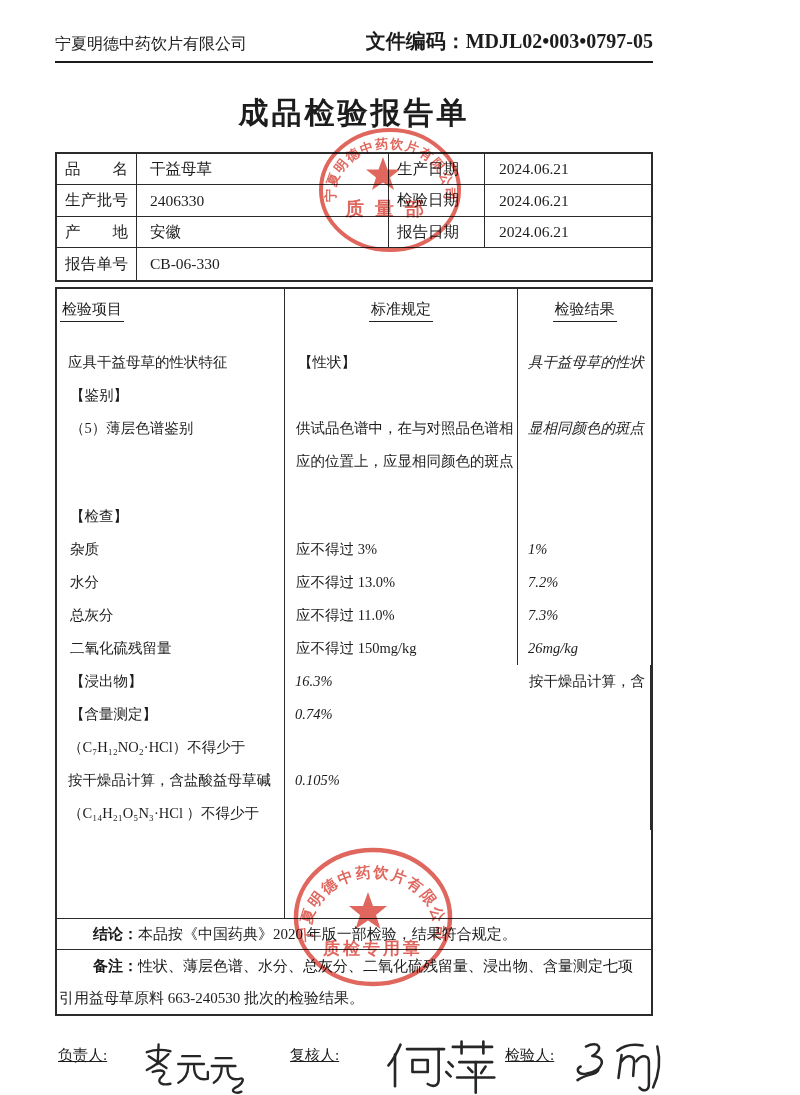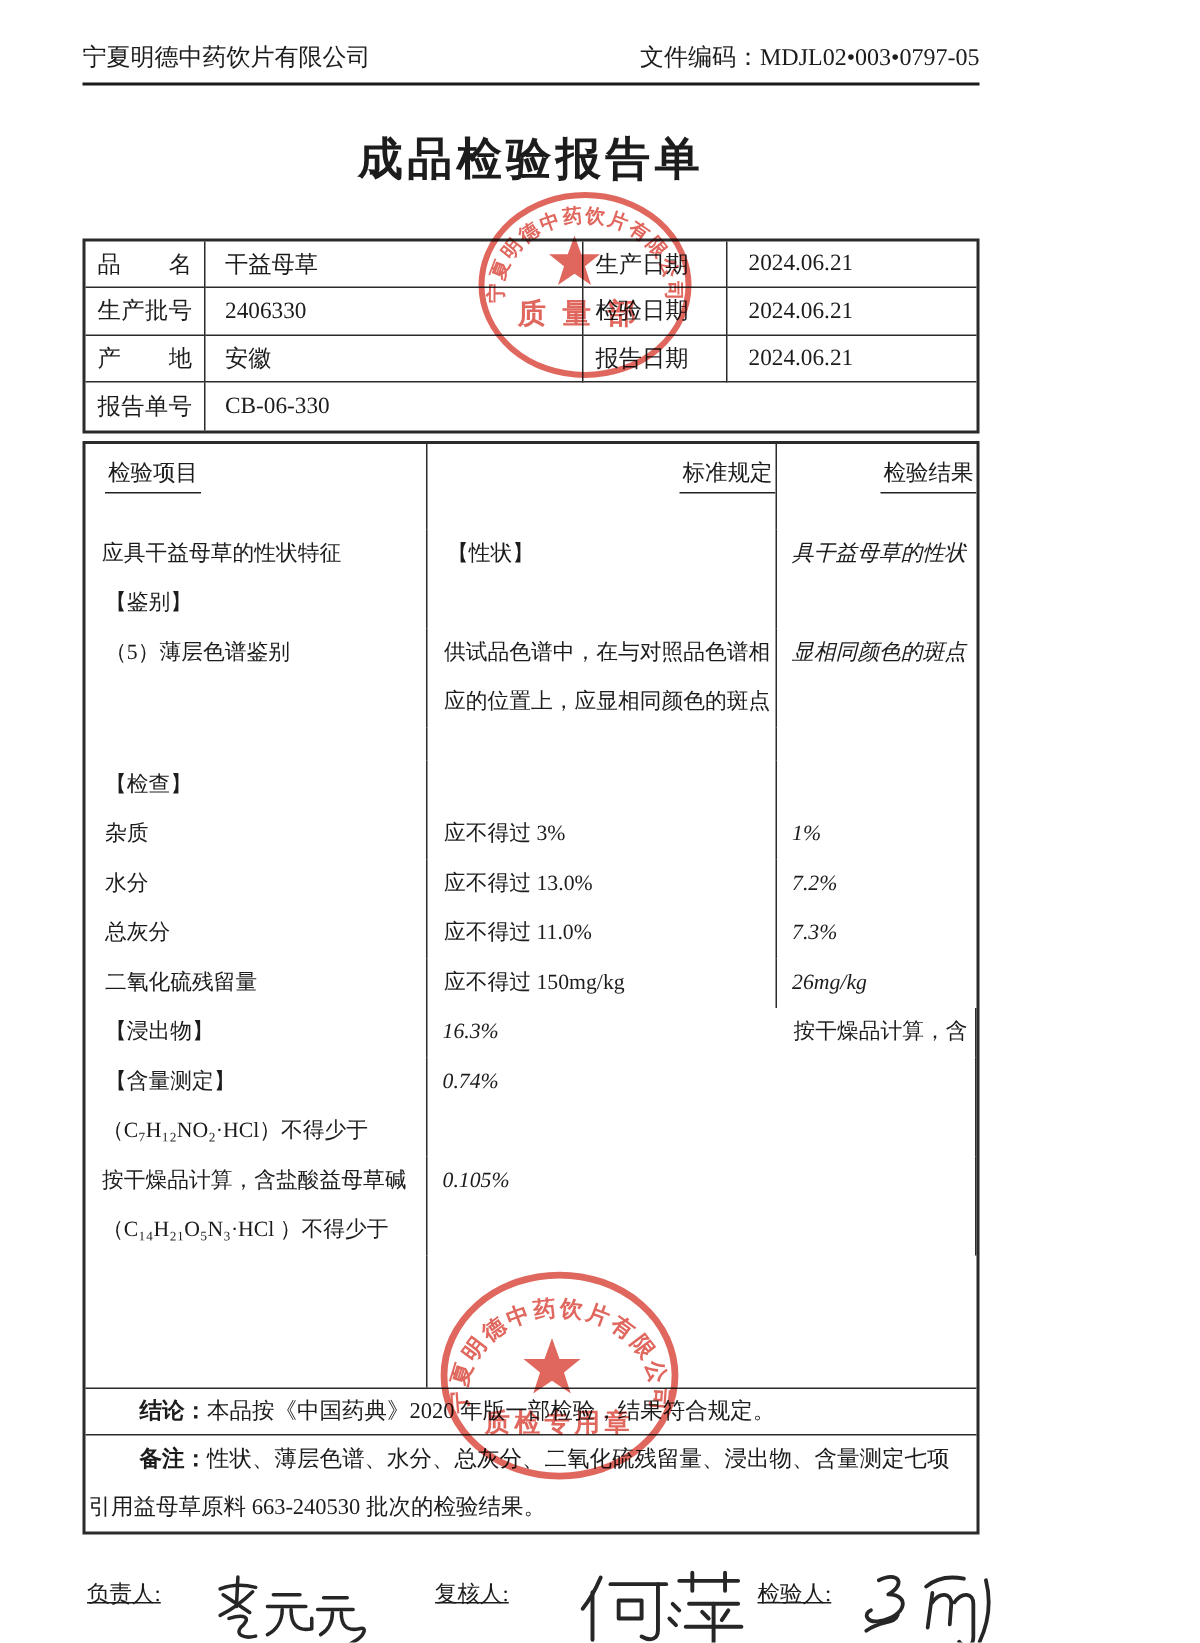--- a/index.html
+++ b/index.html
@@ -11,31 +11,31 @@
   }
   .page { position:relative; width:708px; height:1095px; padding:0 55px; }
 
   
   .tophead {
     display:flex; justify-content:space-between; align-items:flex-end;
     padding-top:28px; padding-bottom:6px;
     border-bottom:2px solid #1a1a1a;
     font-size:16px;
   }
-  .doccode { font-size:16px; }
+  .doccode { font-size:20px;font-weight:bold; }
 
   
   .title {
     text-align:center; font-size:30px; font-weight:700;
     letter-spacing:3px; margin-top:30px; height:40px; line-height:40px;
   }
 
   
   .info-table {
-    margin-top:32px; border:2px solid #2b2b2b;
+    margin-top:19px; border:2px solid #2b2b2b;
     display:grid; grid-template-columns:80px 252px 96px 1fr;
     grid-template-rows:31px 32px 31px 32px; height:130px;
     font-size:15.5px;
   }
   .info-table > div { display:flex; align-items:center; }
   .icell-label { padding:0 8px; border-right:1.5px solid #2b2b2b; }
   .jlabel { width:100%; text-align:justify; text-align-last:justify; text-justify:inter-character; }
   .icell-val { padding-left:13px; border-right:1.5px solid #2b2b2b; }
   .icell-dlabel { padding-left:8px; border-right:1.5px solid #2b2b2b; }
   .icell-dval { padding-left:14px; }
@@ -45,22 +45,22 @@
   
   .main-block { margin-top:5px; border:2px solid #2b2b2b; }
   .main-grid {
     display:grid; height:629px;
     grid-template-columns:228px 233px 1fr;
     grid-template-rows:40px 17px 33px 33px 66px 22px repeat(10,33px) minmax(0,1fr);
     font-size:14.5px; line-height:33px;
   }
   .main-grid > div { overflow:hidden; }
   .cb { border-right:1.5px solid #2b2b2b; }
-  .hcell { line-height:40px; text-align:right; font-size:15px; }
-  .hcell.left { text-align:left; padding-left:13px; }
+  .hcell { line-height:40px; text-align:center; font-size:15px; }
+  .hcell.left { text-align:left; padding-left:3px; }
   .hcell span { display:inline-block; line-height:21px; border-bottom:1.2px solid #222; padding:0 2px 1px 2px; }
   .c1 { padding-left:13px; }
   .c2 { padding-left:11px; padding-right:1px; }
   .c3 { padding-left:10px;font-style:italic; }
 
   .concl-row {
     border-top:1.5px solid #2b2b2b; height:31px; line-height:31px;
     font-size:15px; padding-left:36px;
   }
   .note-row {

